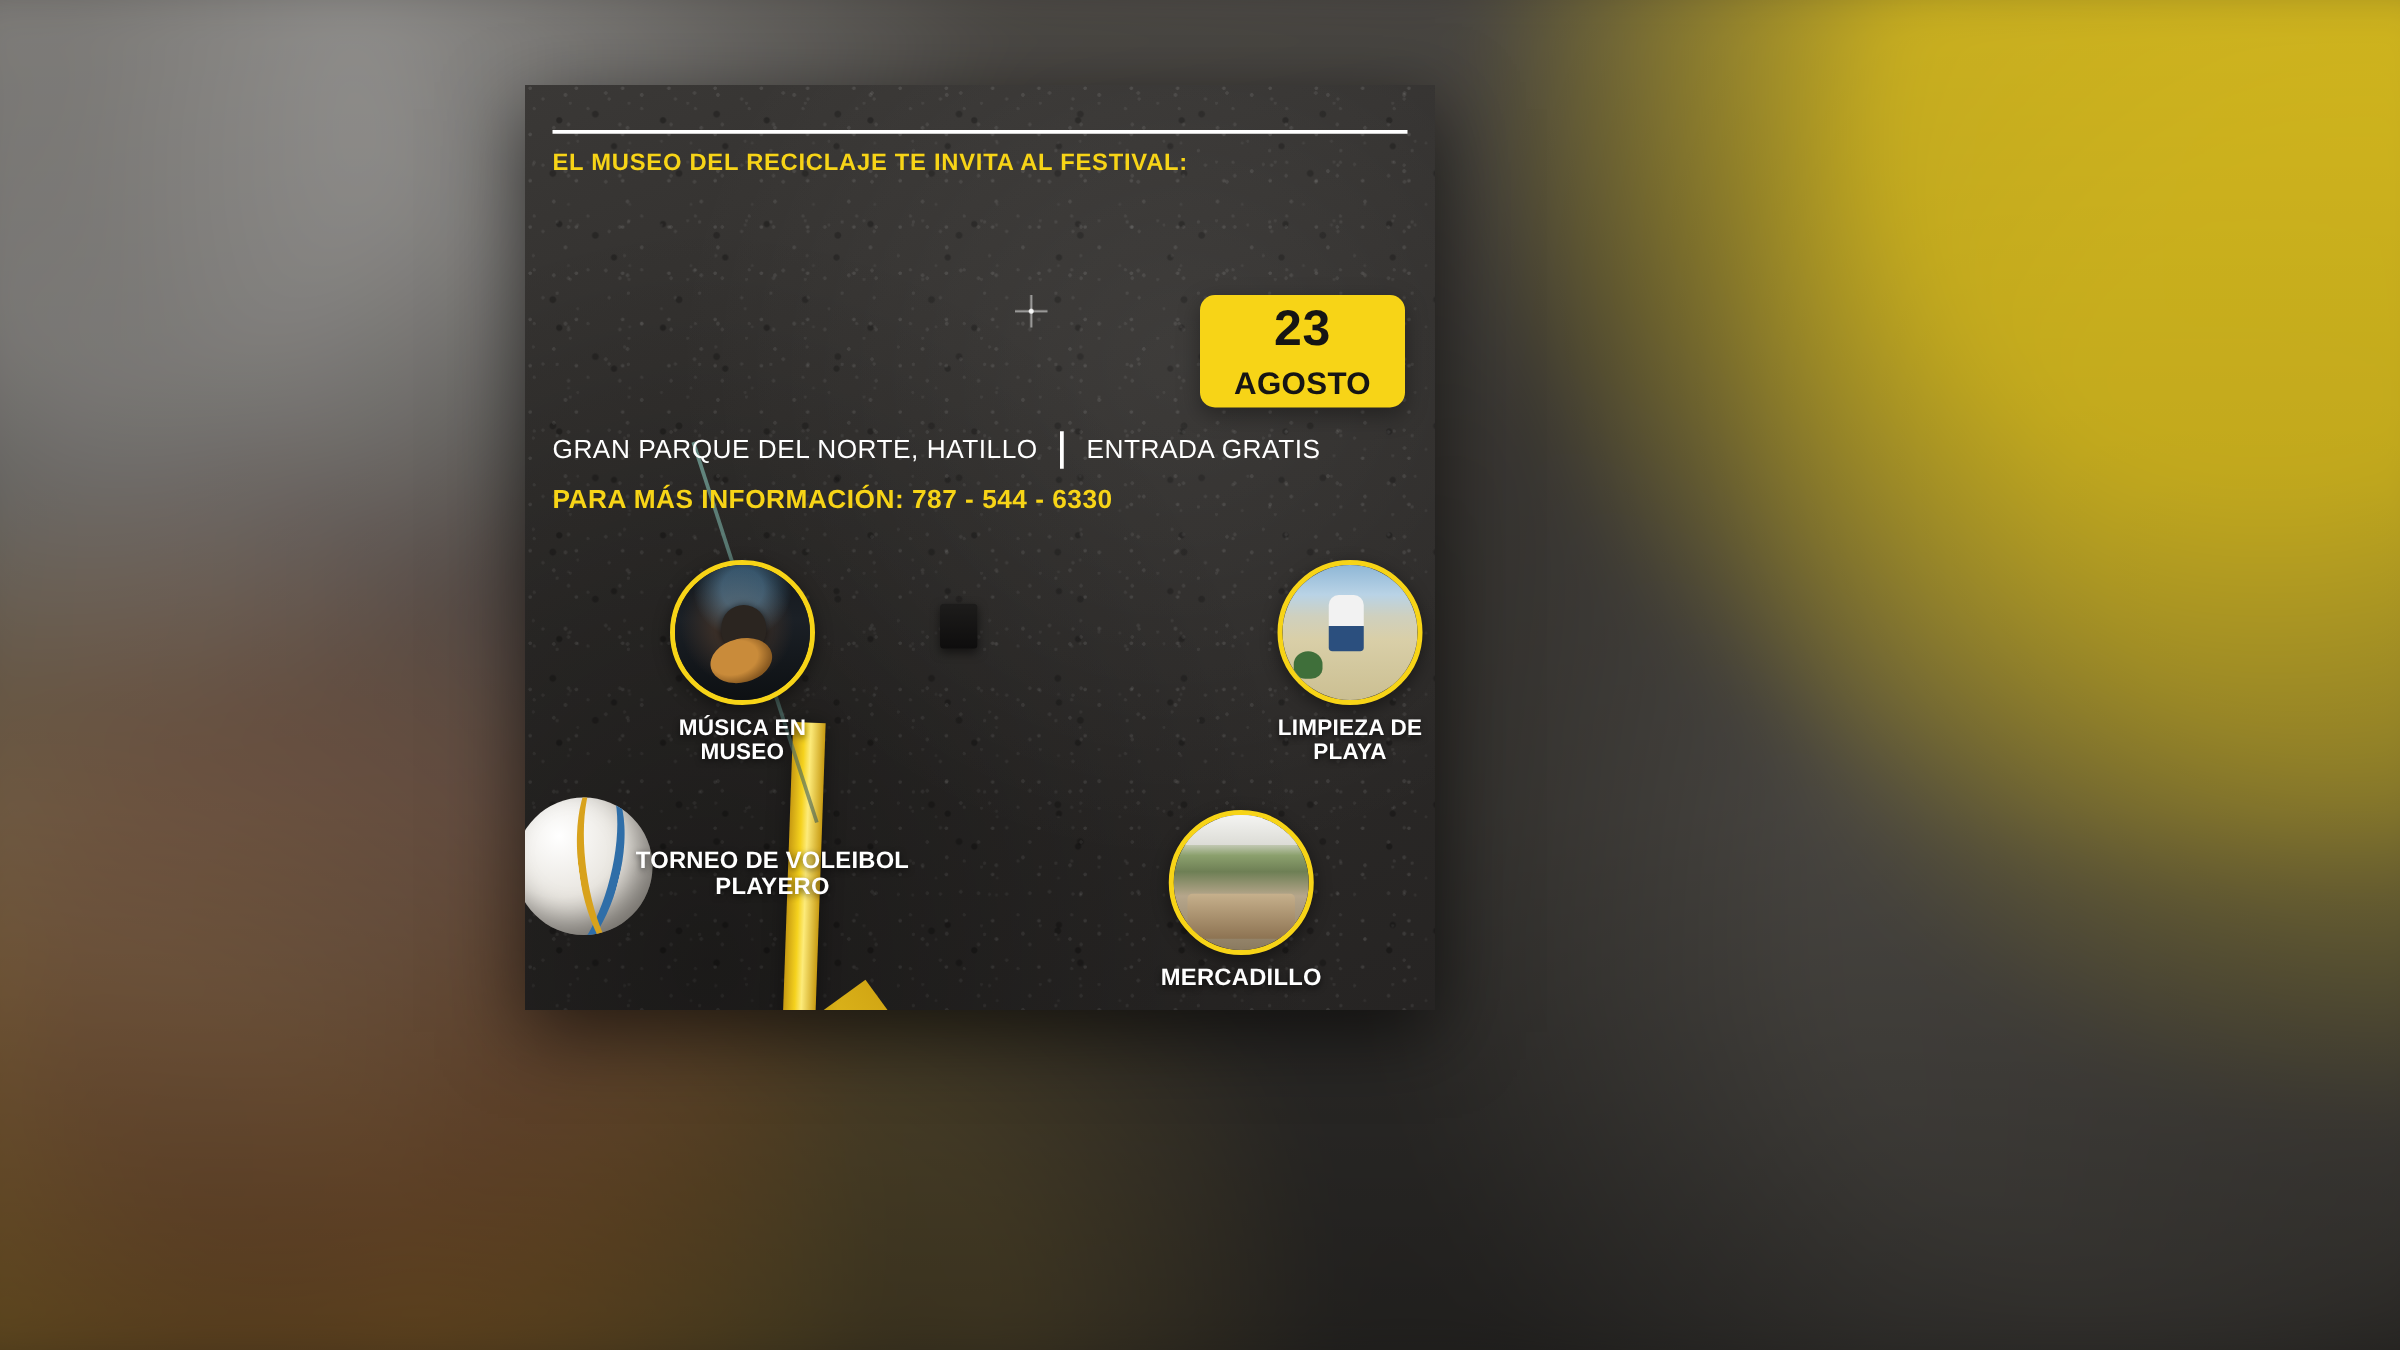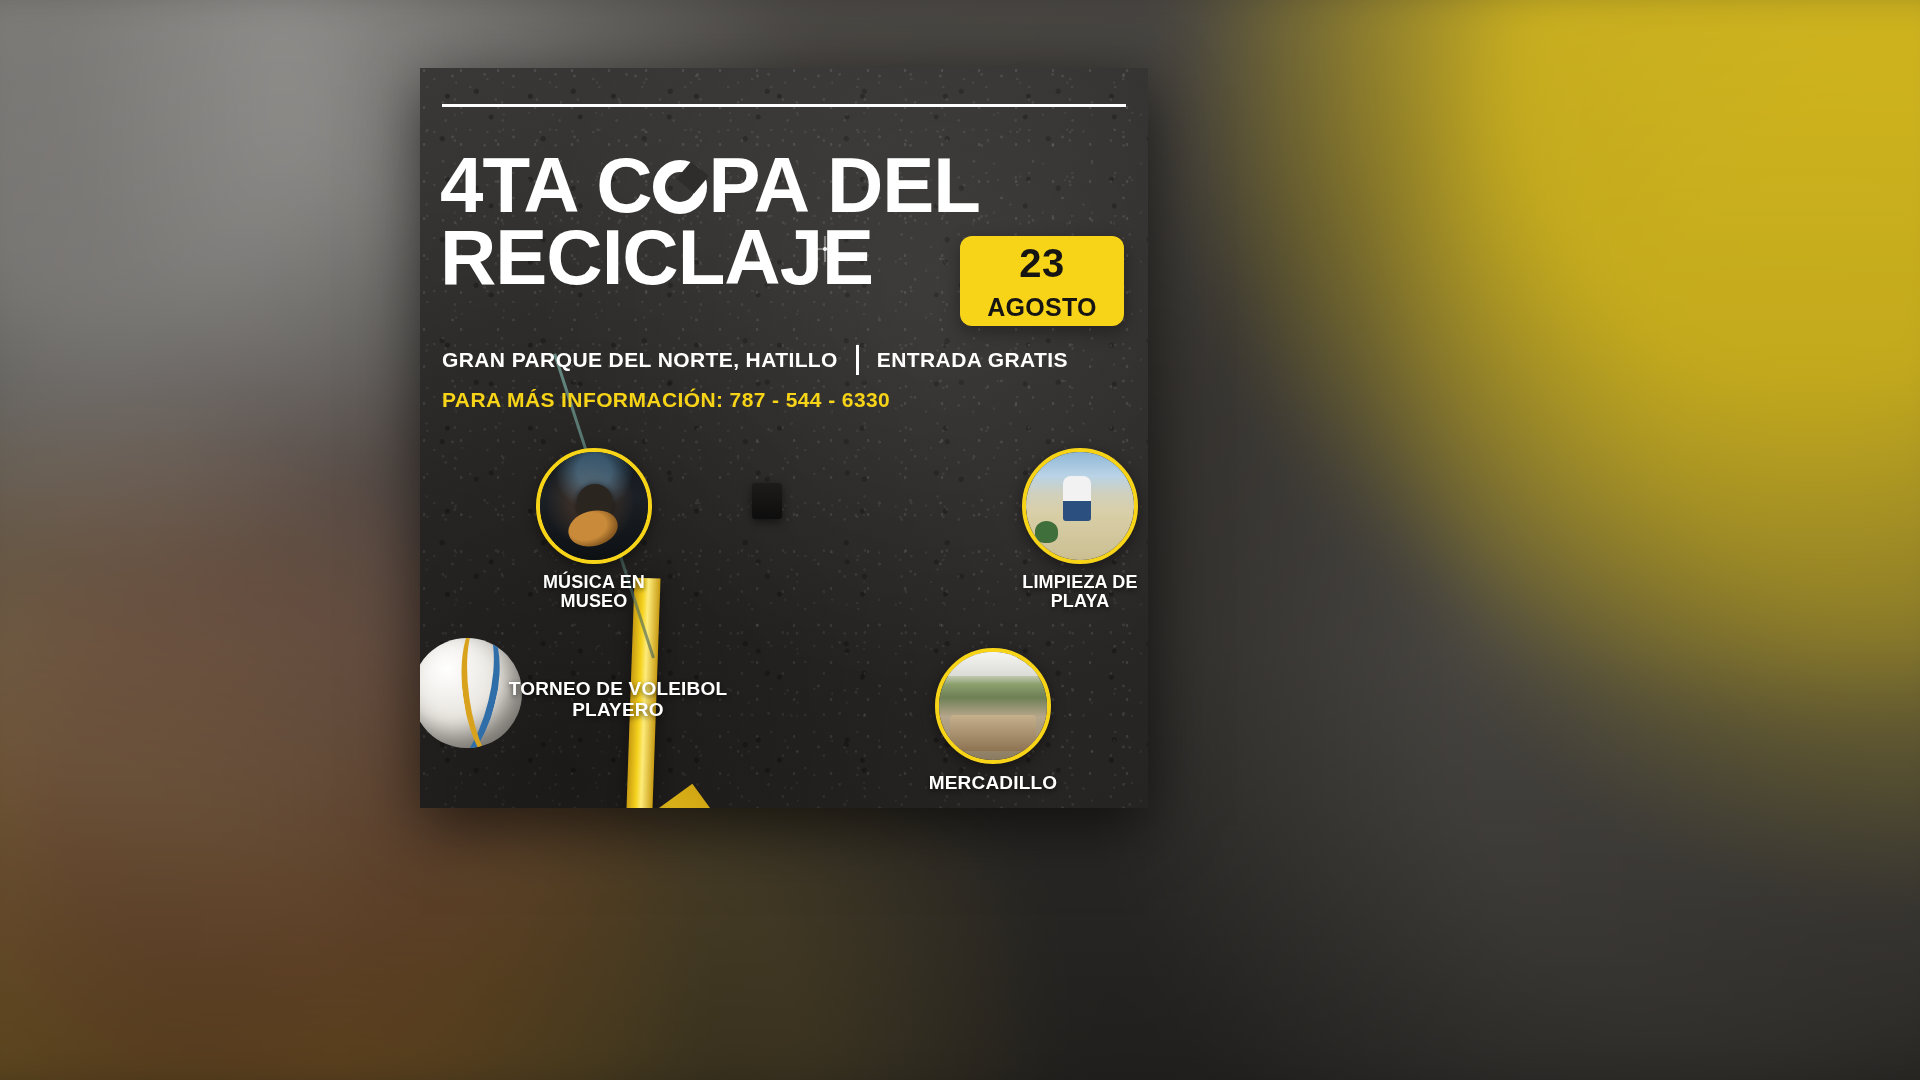--- a/index.html
+++ b/index.html
@@ -278,21 +278,21 @@
   .date-month { font-size: 25px; font-weight: bold; letter-spacing: 0.3px; margin-top: 12px; }
 
   .venue-row {
     position: absolute;
     left: 22px;
     top: 277px;
     display: flex;
     align-items: center;
     color: #ffffff;
     font-size: 21px;
-    font-weight: bold;
+    font-weight: normal;
     letter-spacing: 0.4px;
   }
   .venue-sep {
     width: 3px;
     height: 30px;
     background: #ffffff;
     margin: 0 18px;
   }
   .phone {
     position: absolute;
@@ -440,25 +440,22 @@
     <div class="pole-yellow"></div>
   </div>
   <div class="cable"></div>
   <div class="speaker"></div>
   <div class="sparkle"></div>
   <div class="ball"></div>
 
   <div class="content">
     <div class="rule"></div>
 
-
-    <div class="headline">
-      <span>4TA C</span><span class="o-ring"></span><span>PA DEL</span>
-      <span class="l2">RECICLAJE</span>
-    </div>
+    <div class="kicker">EL MUSEO DEL RECICLAJE TE INVITA AL FESTIVAL:</div>
+
 
     <div class="date-badge">
       <div class="date-day">23</div>
       <div class="date-month">AGOSTO</div>
     </div>
 
     <div class="venue-row">
       <span>GRAN PARQUE DEL NORTE, HATILLO</span>
       <span class="venue-sep"></span>
       <span>ENTRADA GRATIS</span>

